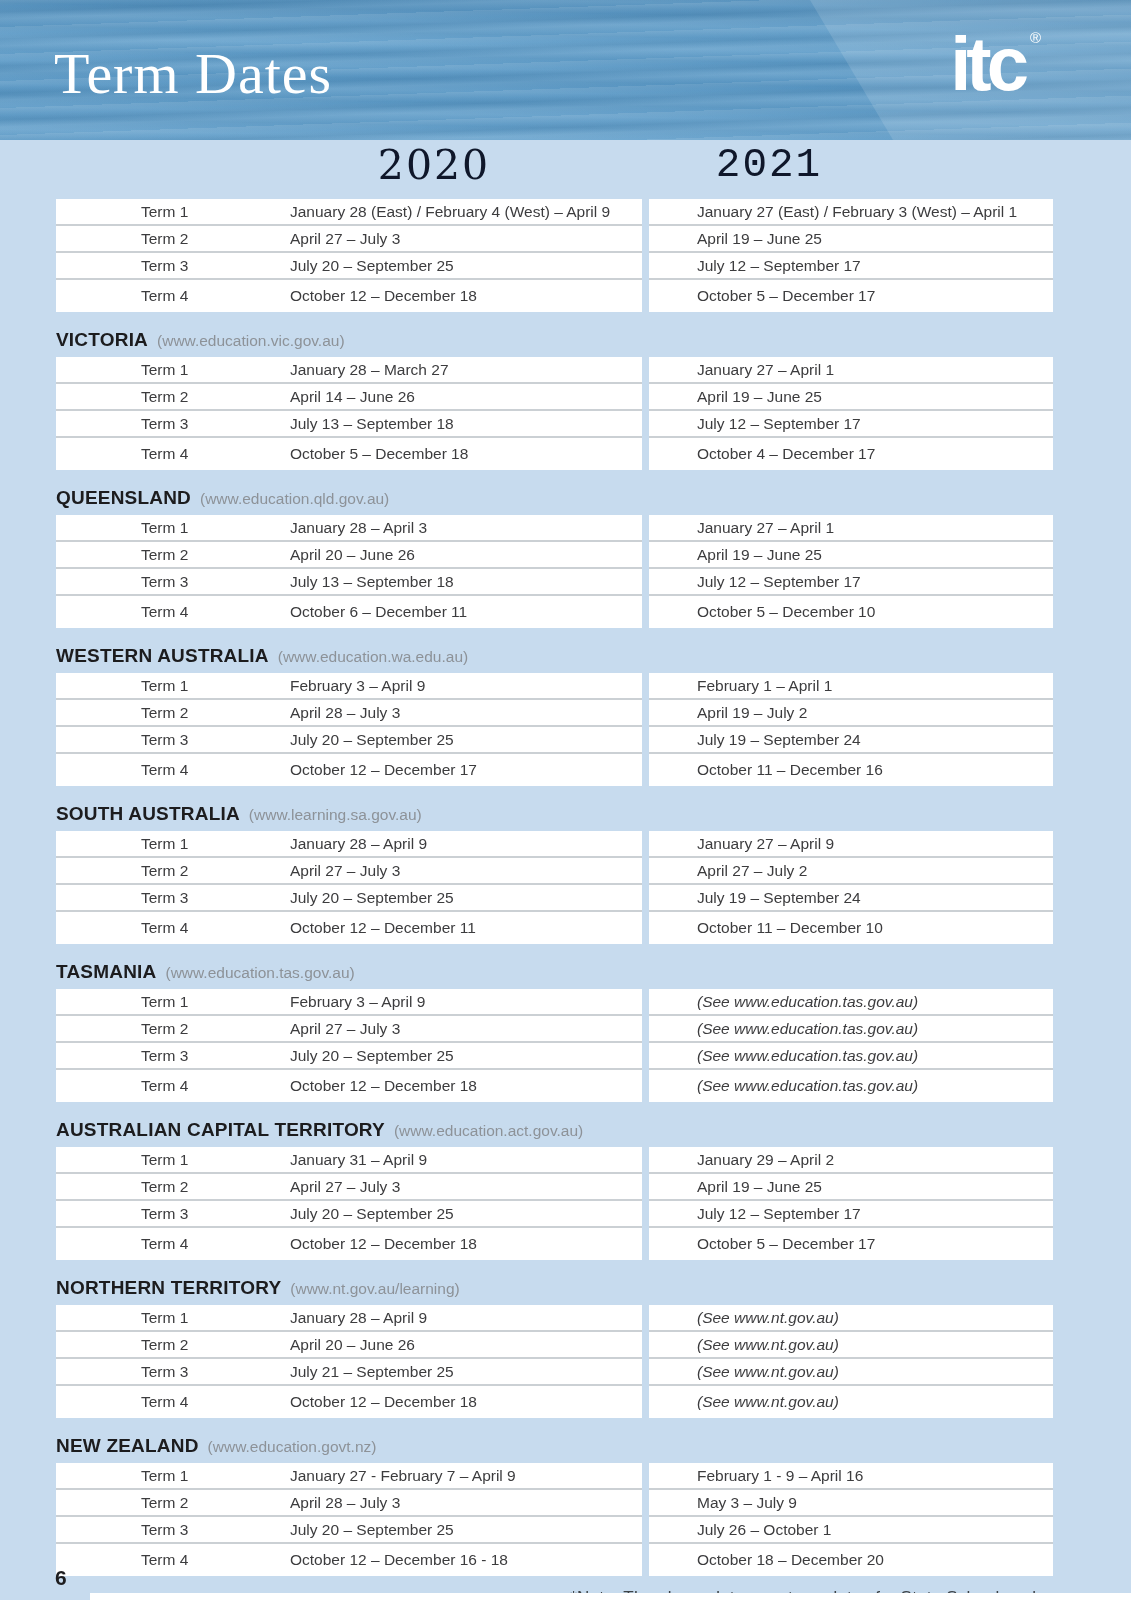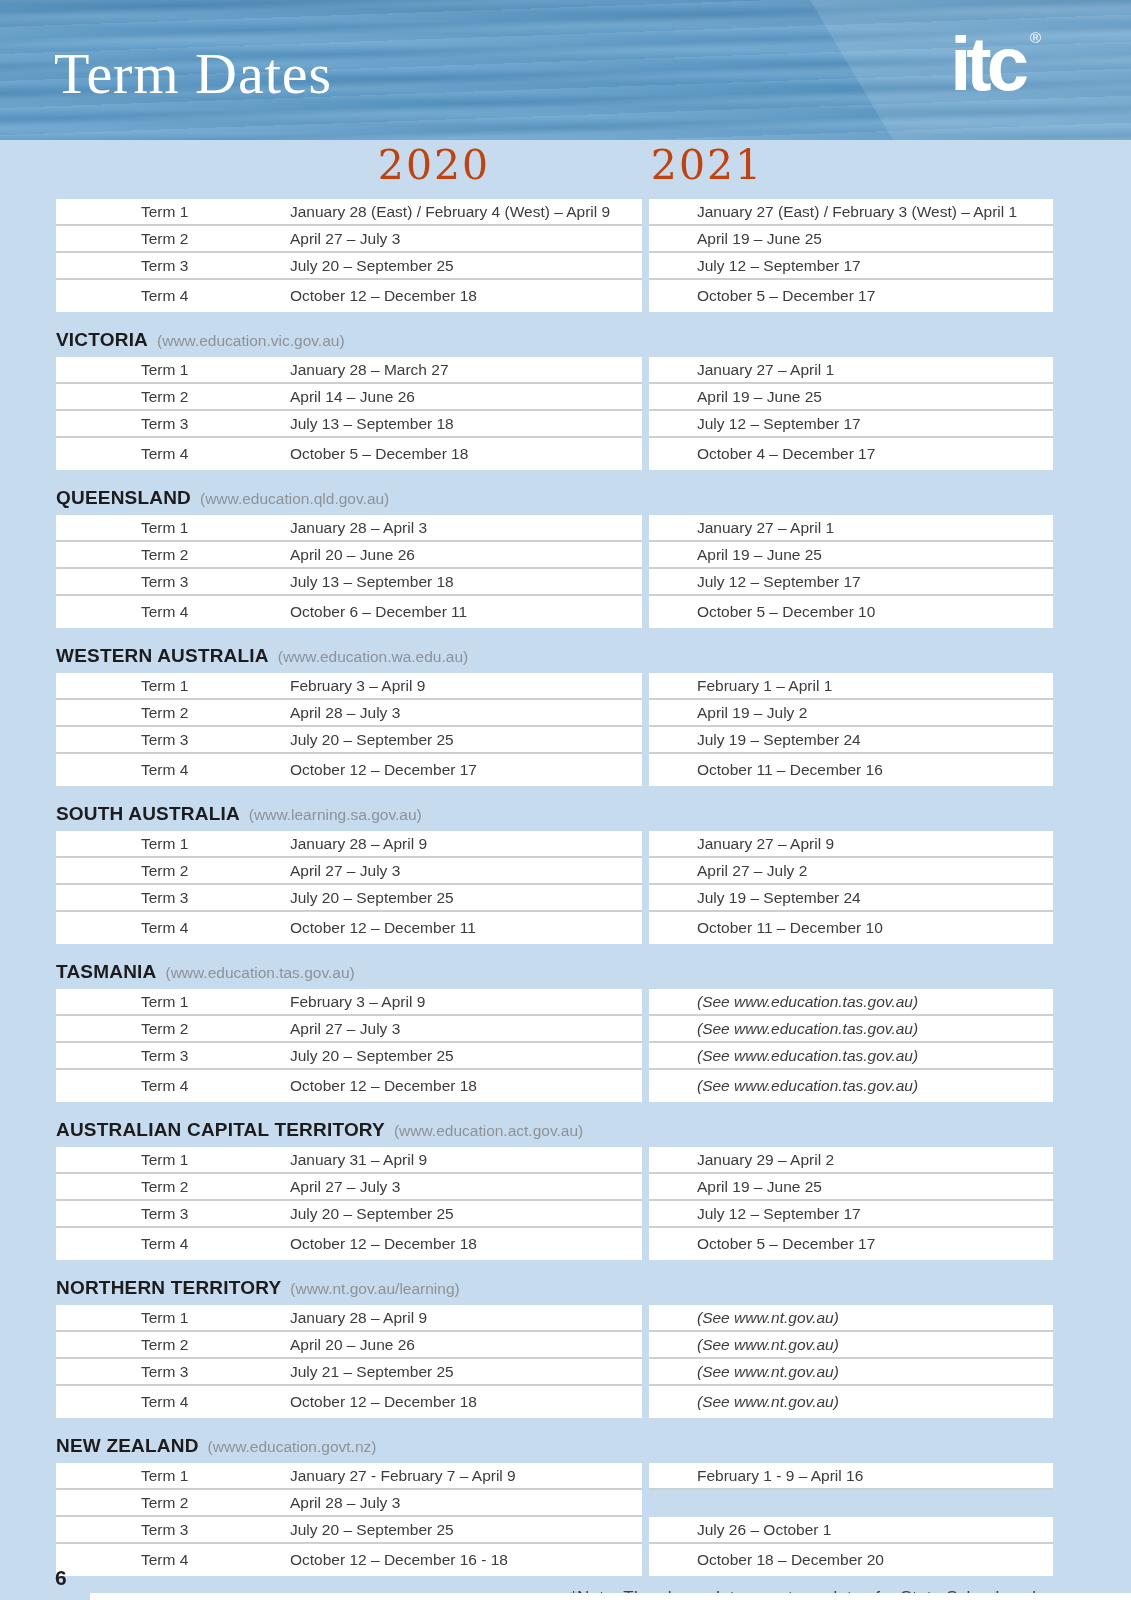--- a/index.html
+++ b/index.html
@@ -50,24 +50,24 @@
   .logo .reg {
     font-size:15px; letter-spacing:0; font-weight:normal;
     vertical-align:top; position:relative; top:4px; left:6px;
   }
 
   
   .years { position:relative; height:52px; }
   .year {
     position:absolute; top:0; transform:translateX(-50%);
     font-family:"DejaVu Serif","Liberation Serif",serif;
-    font-size:41px; line-height:50px; color:#c2410c; letter-spacing:2px;
+    font-size:41px; line-height:50px; color:#0f172a; letter-spacing:2px;
   }
   .year-2020 { left:434px; }
-  .year-2021 { left:707px; }
+  .year-2021 { left:769px;font-family:Liberation Mono, monospace; }
 
   
   .sections { }
   .section { margin-top:17px; }
   .section:first-child { margin-top:0; }
   .sec-heading { margin-left:56px; height:21px; line-height:21px; white-space:nowrap; }
   .sec-name { font-weight:bold; font-size:19px; color:#1c1c1e; letter-spacing:0.2px; }
   .sec-url { font-size:15.5px; color:#8d9298; margin-left:9px; }
 
   .rows { margin-left:56px; width:997px; margin-top:7px; }
@@ -477,20 +477,23 @@
           </div>
           <div class="cell right">
             <span class="date">February 1 - 9 – April 16</span>
           </div>
         </div>
         <div class="row">
           <div class="cell left">
             <span class="term">Term 2</span>
             <span class="date">April 28 – July 3</span>
           </div>
+          <div class="cell right">
+            <span class="date">May 3 – July 9</span>
+          </div>
         </div>
         <div class="row">
           <div class="cell left">
             <span class="term">Term 3</span>
             <span class="date">July 20 – September 25</span>
           </div>
           <div class="cell right">
             <span class="date">July 26 – October 1</span>
           </div>
         </div>

